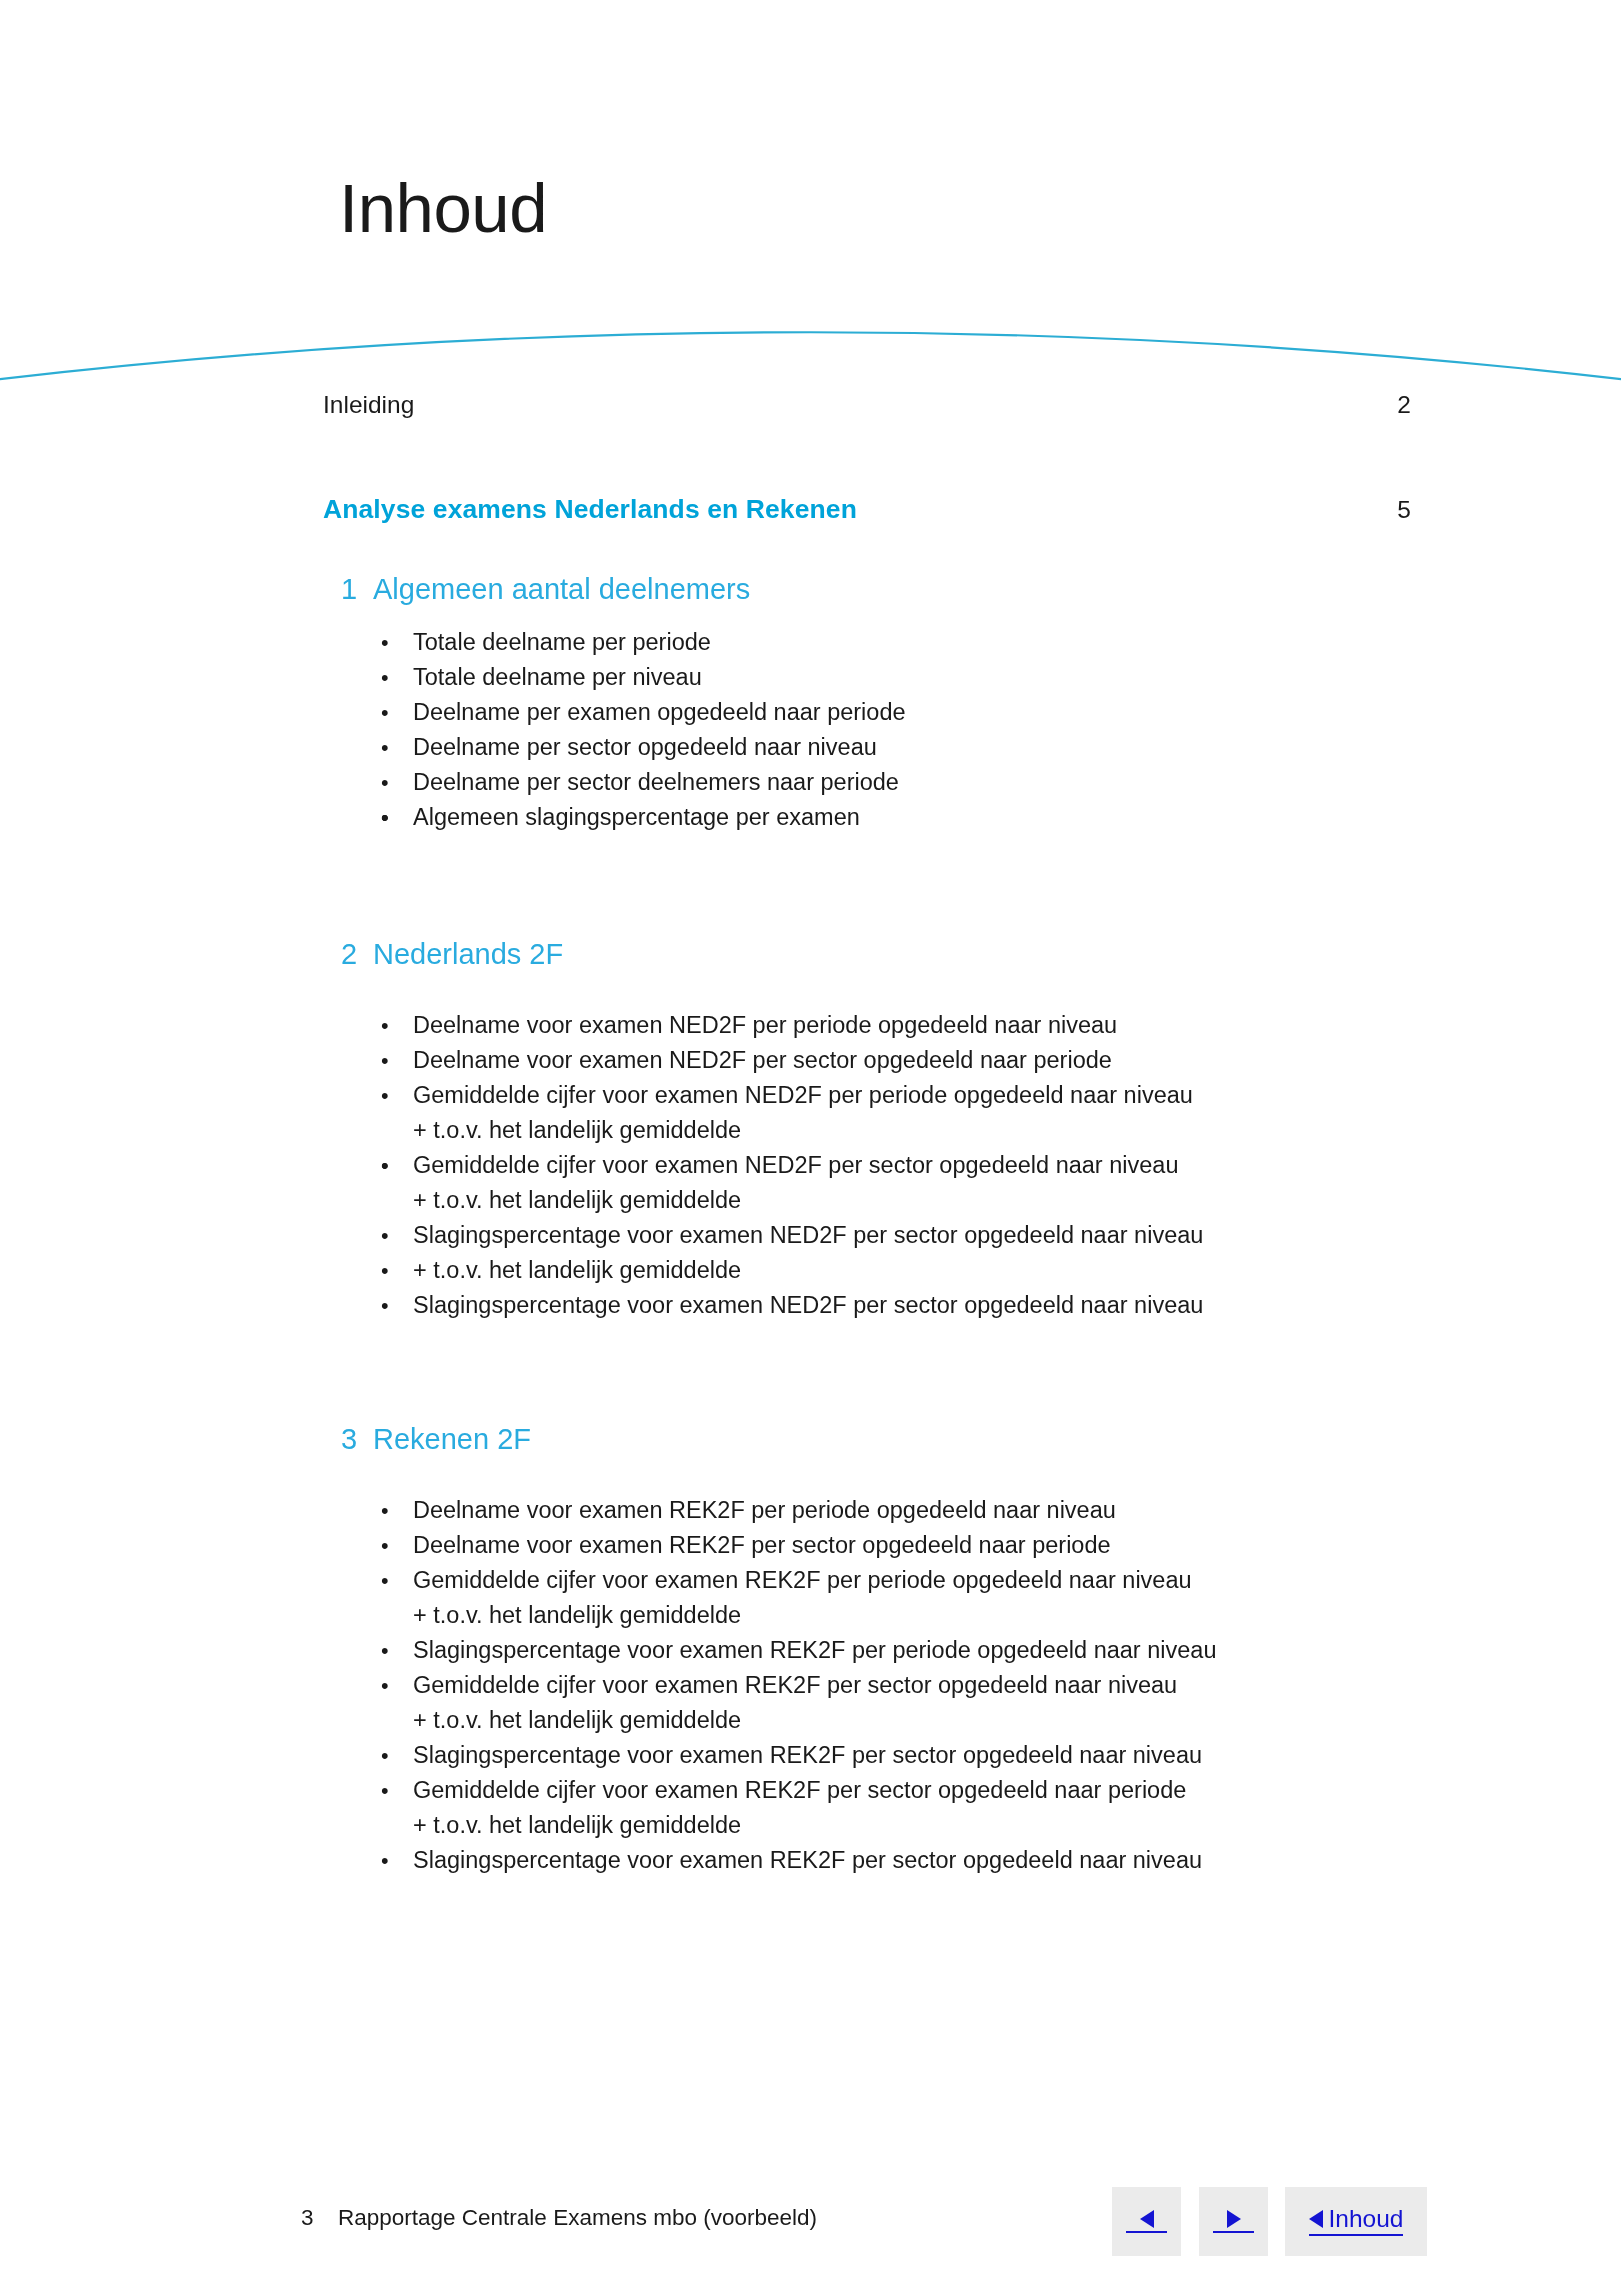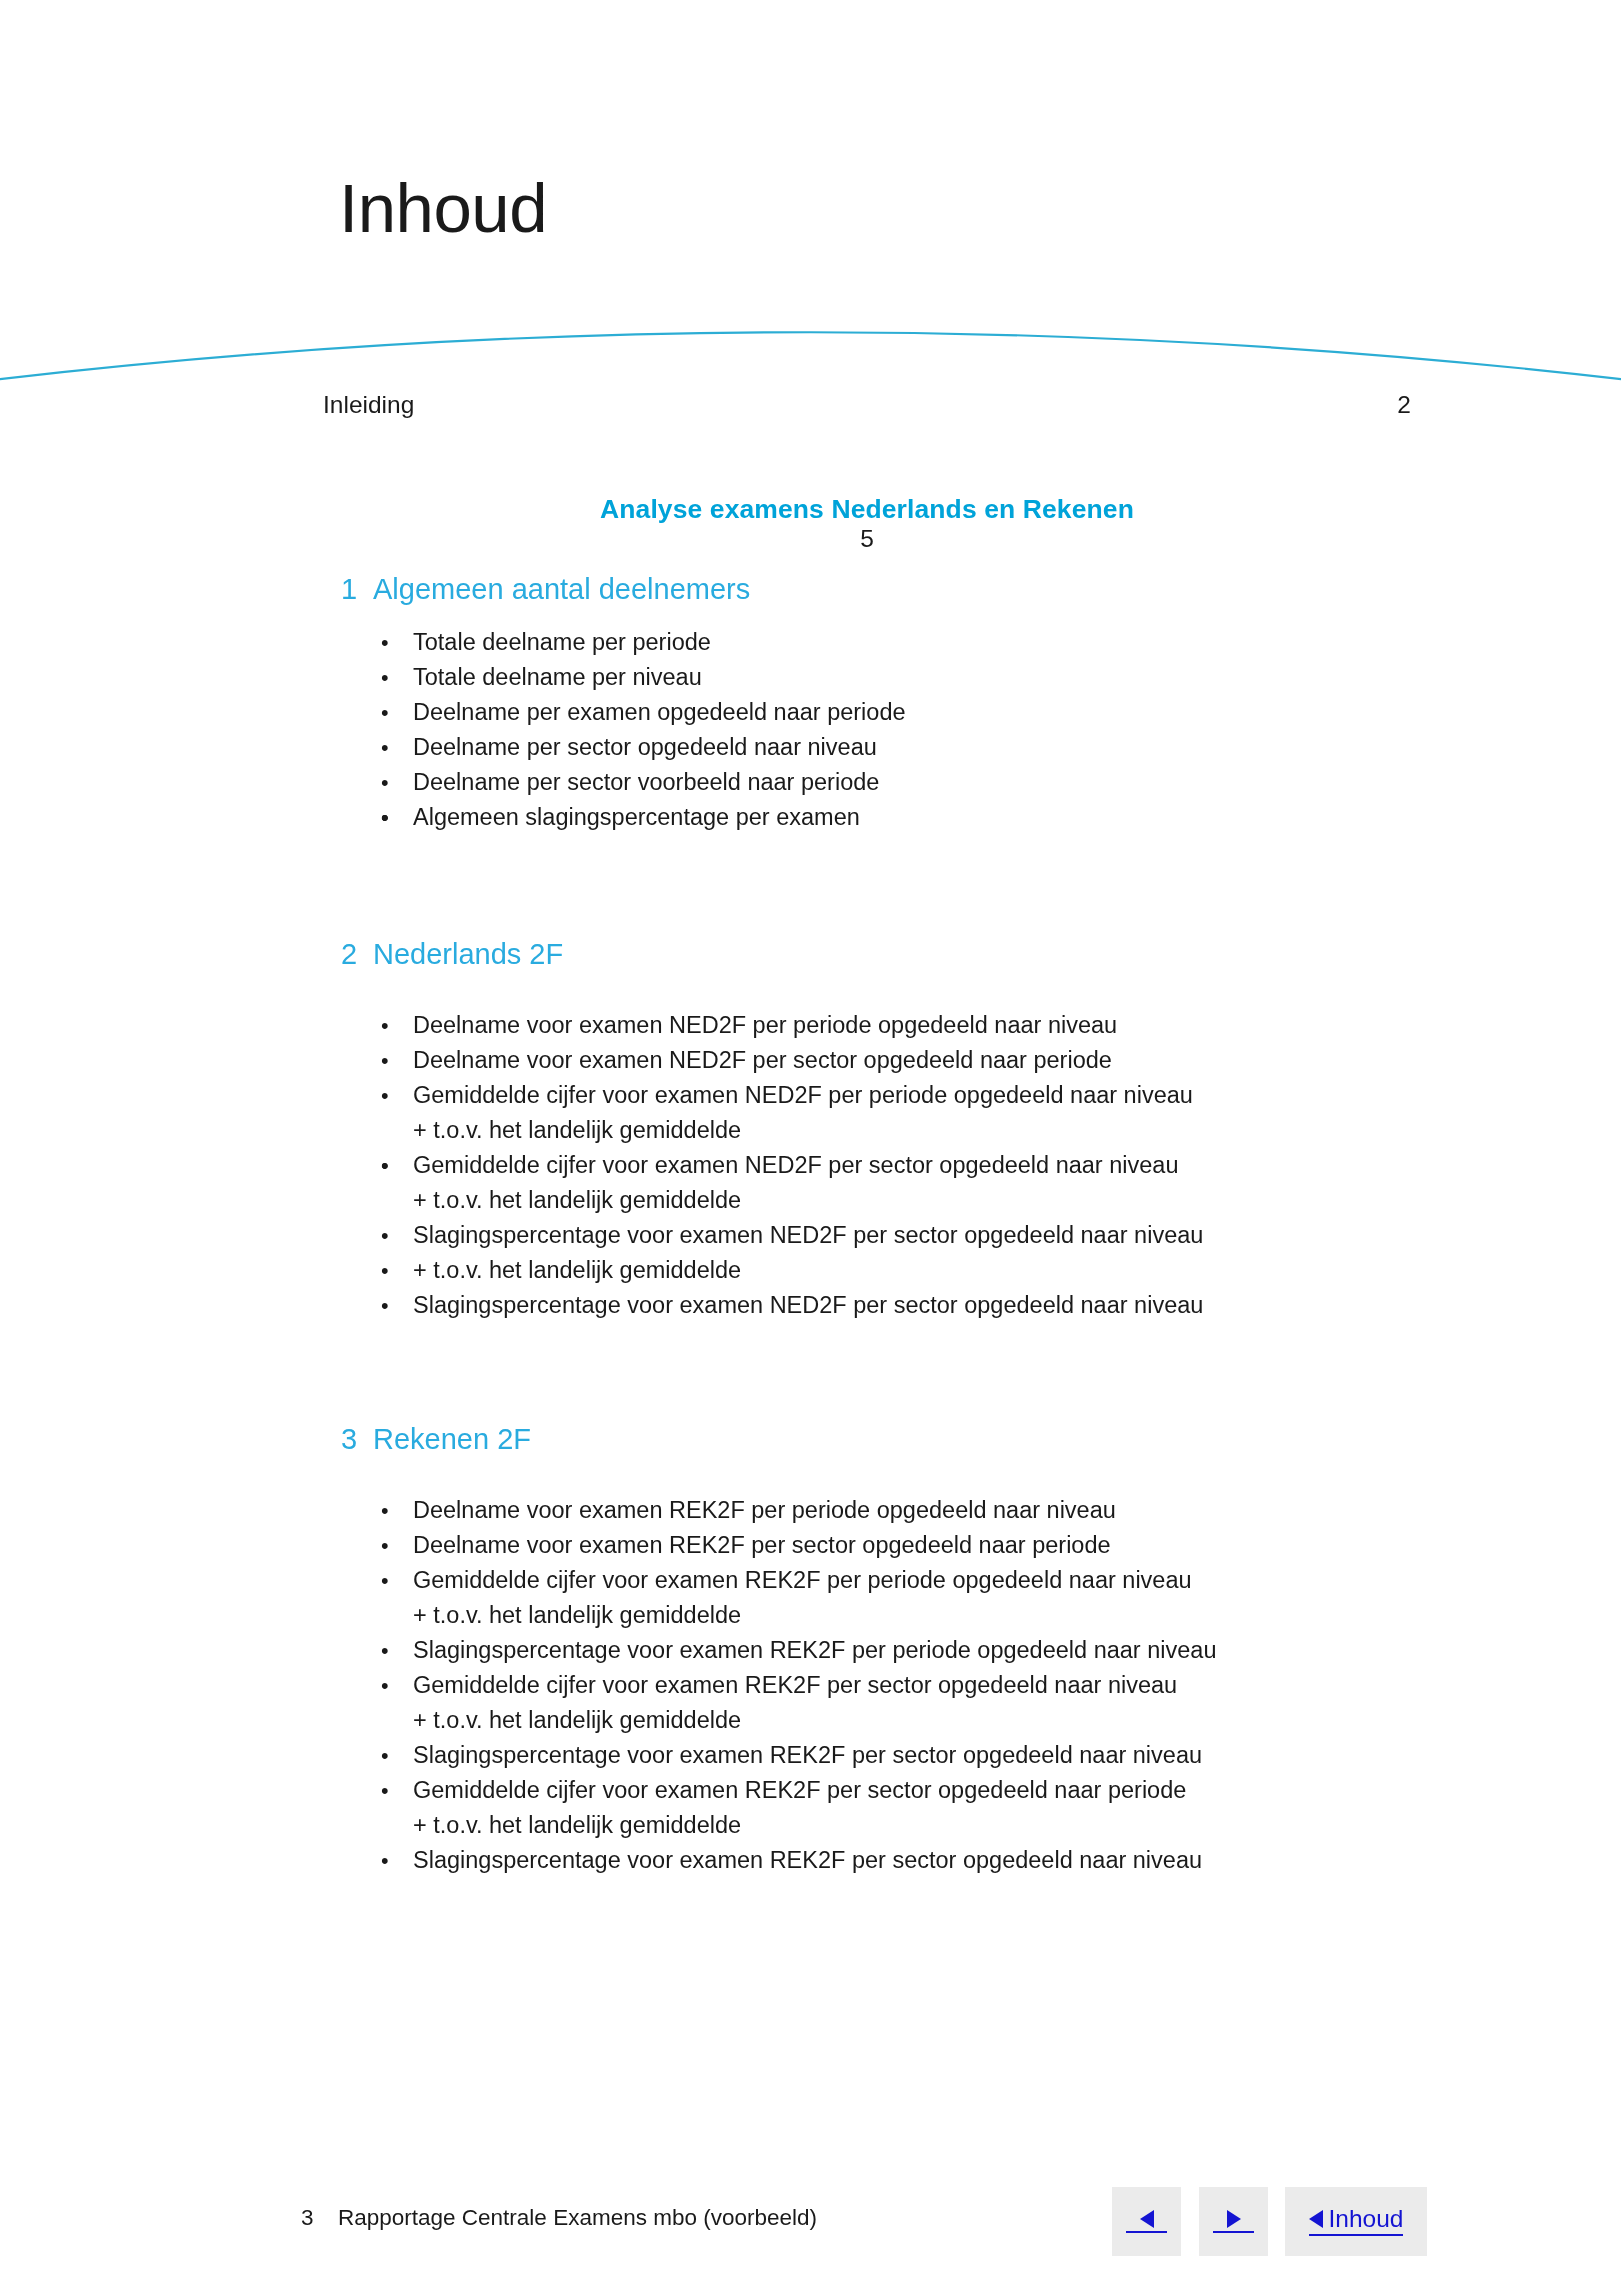--- a/index.html
+++ b/index.html
@@ -196,21 +196,21 @@
   </svg>
 </div>
 
 <div class="toc">
 
   <div class="toc-row" style="top:391px;">
     <span class="entry-plain">Inleiding</span>
     <span class="pagenum">2</span>
   </div>
 
-  <div class="toc-row" style="top:494px;flex-direction:column;">
+  <div class="toc-row" style="top:494px;">
     <span class="entry-major">Analyse examens Nederlands en Rekenen</span>
     <span class="pagenum major">5</span>
   </div>
 
   <div class="section-head" style="top:557px;margin-top:16px;">
     <span class="num">1</span><span>Algemeen aantal deelnemers</span>
   </div>
   <div class="bullets" style="top:625px;">
     <div class="bullet-item">
       <span class="dot">•</span>
@@ -223,21 +223,21 @@
     <div class="bullet-item">
       <span class="dot">•</span>
       <span>Deelname per examen opgedeeld naar periode</span>
     </div>
     <div class="bullet-item">
       <span class="dot">•</span>
       <span>Deelname per sector opgedeeld naar niveau</span>
     </div>
     <div class="bullet-item">
       <span class="dot">•</span>
-      <span>Deelname per sector voorbeeld naar periode</span>
+      <span>Deelname per sector deelnemers naar periode</span>
     </div>
     <div class="bullet-item">
       <span class="dot">•</span>
     </div>
     <div class="bullet-item">
       <span class="dot">•</span>
     </div>
     <div class="bullet-item">
       <span class="dot">•</span>
       <span>Algemeen slagingspercentage per examen</span>

